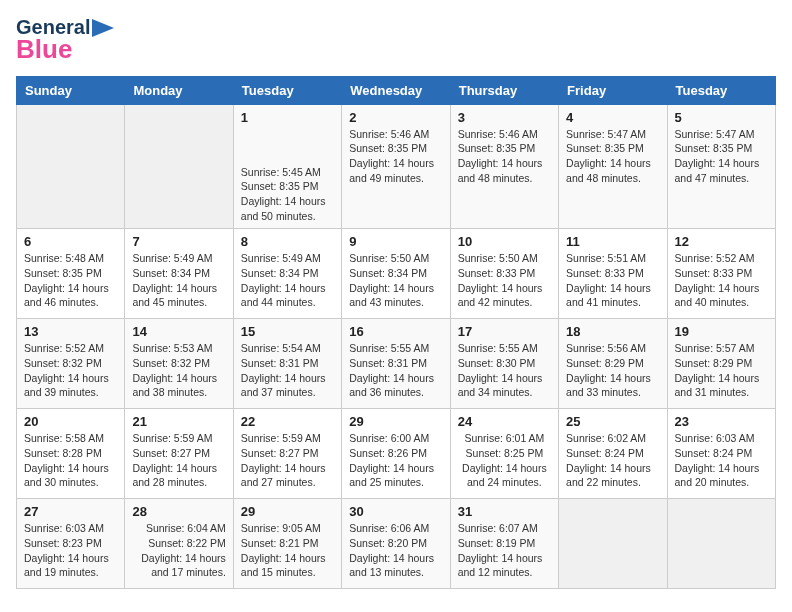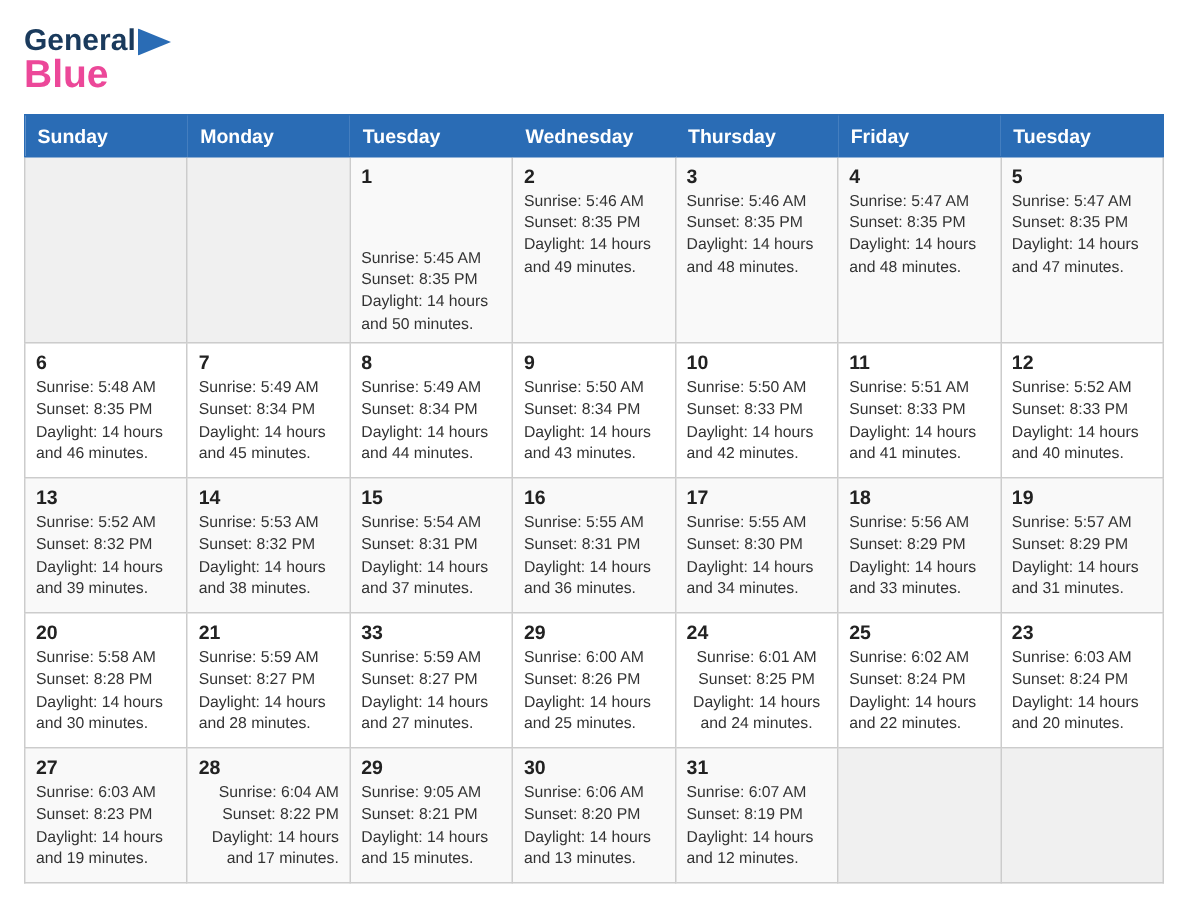--- a/index.html
+++ b/index.html
@@ -264,21 +264,21 @@
 and 30 minutes.</div>
         </td>
         <td>
           <span class="day-num">21</span>
           <div class="day-info" style="white-space: pre-line;">Sunrise: 5:59 AM
 Sunset: 8:27 PM
 Daylight: 14 hours
 and 28 minutes.</div>
         </td>
         <td>
-          <span class="day-num">33</span>
+          <span class="day-num">22</span>
           <div class="day-info" style="white-space: pre-line;">Sunrise: 5:59 AM
 Sunset: 8:27 PM
 Daylight: 14 hours
 and 27 minutes.</div>
         </td>
         <td>
           <span class="day-num">29</span>
           <div class="day-info" style="white-space: pre-line;">Sunrise: 6:00 AM
 Sunset: 8:26 PM
 Daylight: 14 hours

